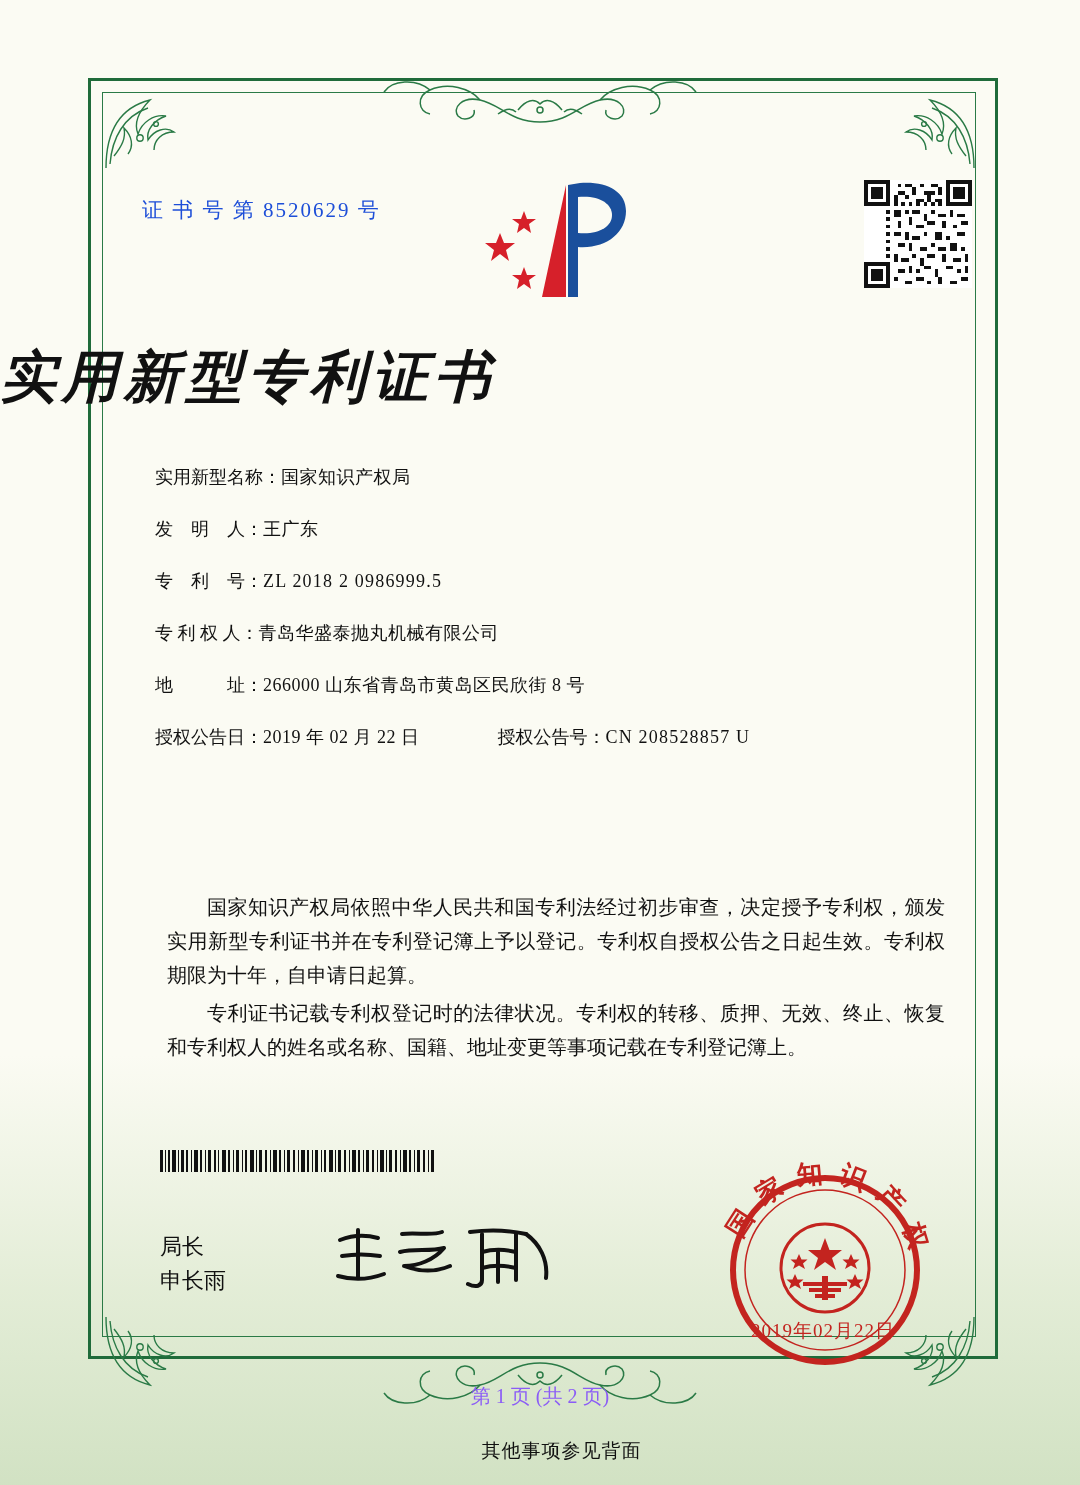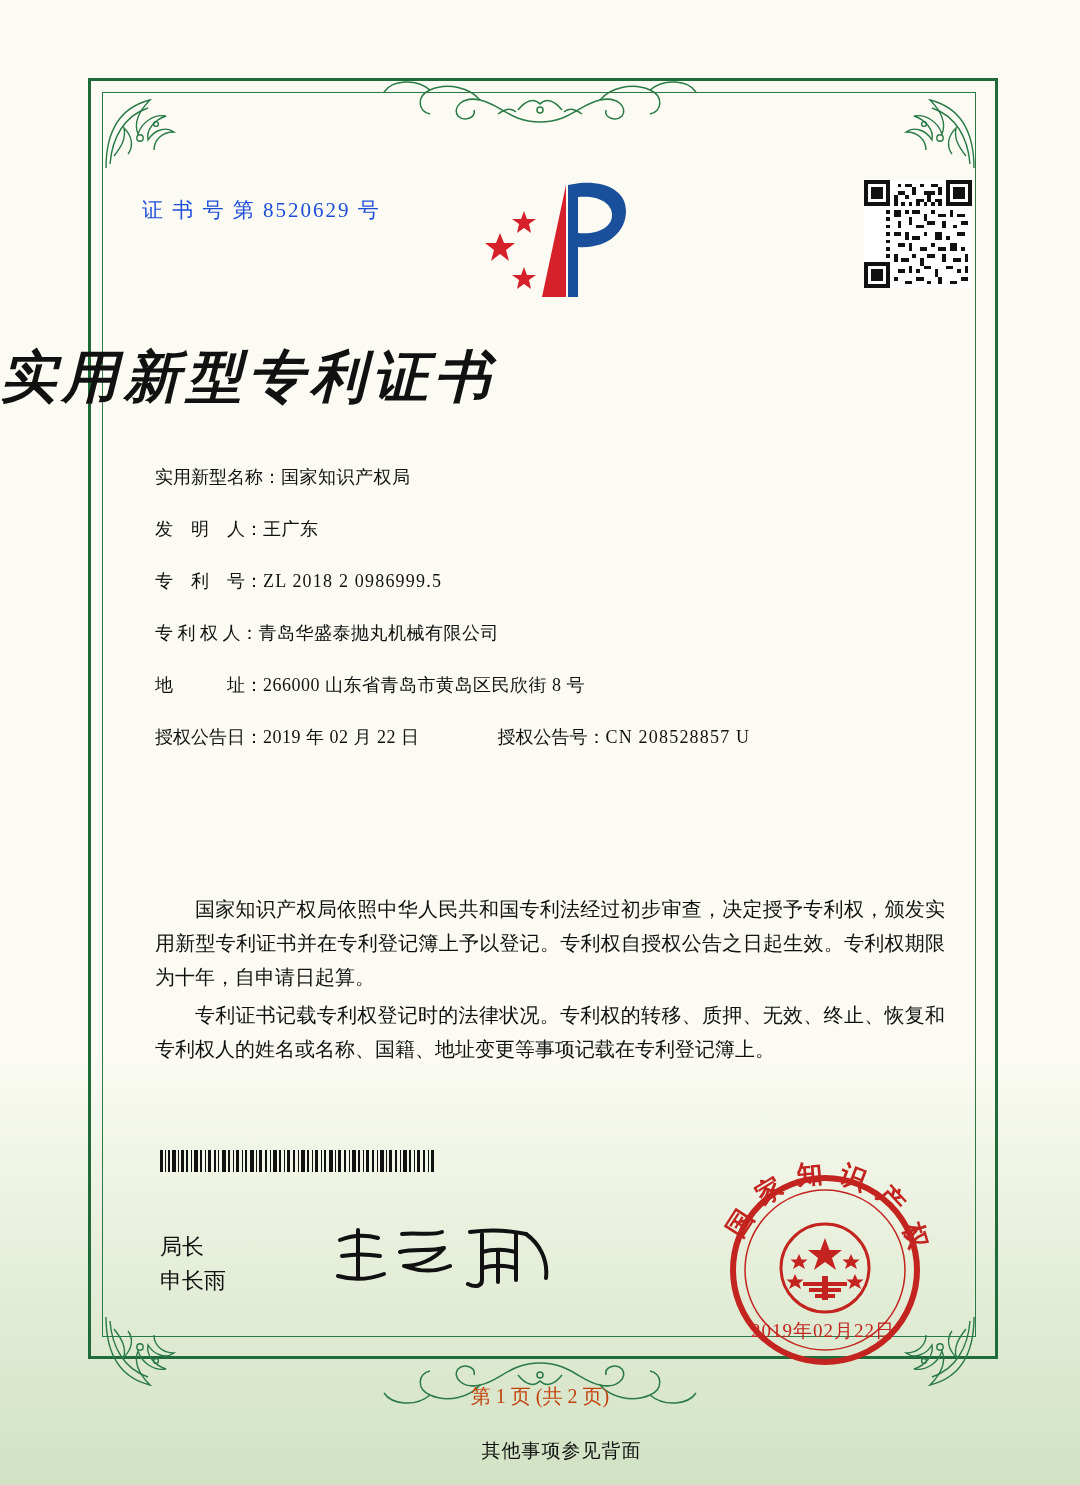--- a/index.html
+++ b/index.html
@@ -152,22 +152,23 @@
   .paragraphs {
     position: absolute;
     left: 155px; top: 892px;
     width: 790px;
     font-size: 20px;
     line-height: 34px;
     color: #111;
     text-align: justify;
   }
   .paragraphs p {
-    margin: 0 0 4px 0;
+    margin: 0 0 4px 12px;
     text-indent: 2em;
+    font-family: Liberation Mono, monospace;
   }
 
   .barcode {
     position: absolute;
     left: 160px; top: 1150px;
     width: 275px; height: 22px;
   }
   .barcode svg { width: 100%; height: 100%; display:block; }
 
   .sign-block {
@@ -204,21 +205,21 @@
     letter-spacing: 1px;
     font-family: "Liberation Serif", serif;
   }
 
   .page-num {
     position: absolute;
     left: 0; right: 0;
     top: 1383px;
     text-align: center;
     font-size: 20px;
-    color: #c2410c;
+    color: #8b5cf6;
   }
   .footnote {
     position: absolute;
     left: 0; right: 0;
     top: 1438px;
     text-align: center;
     font-size: 19px;
     color: #111;
     letter-spacing: 1px;
     padding-left: 43px;

